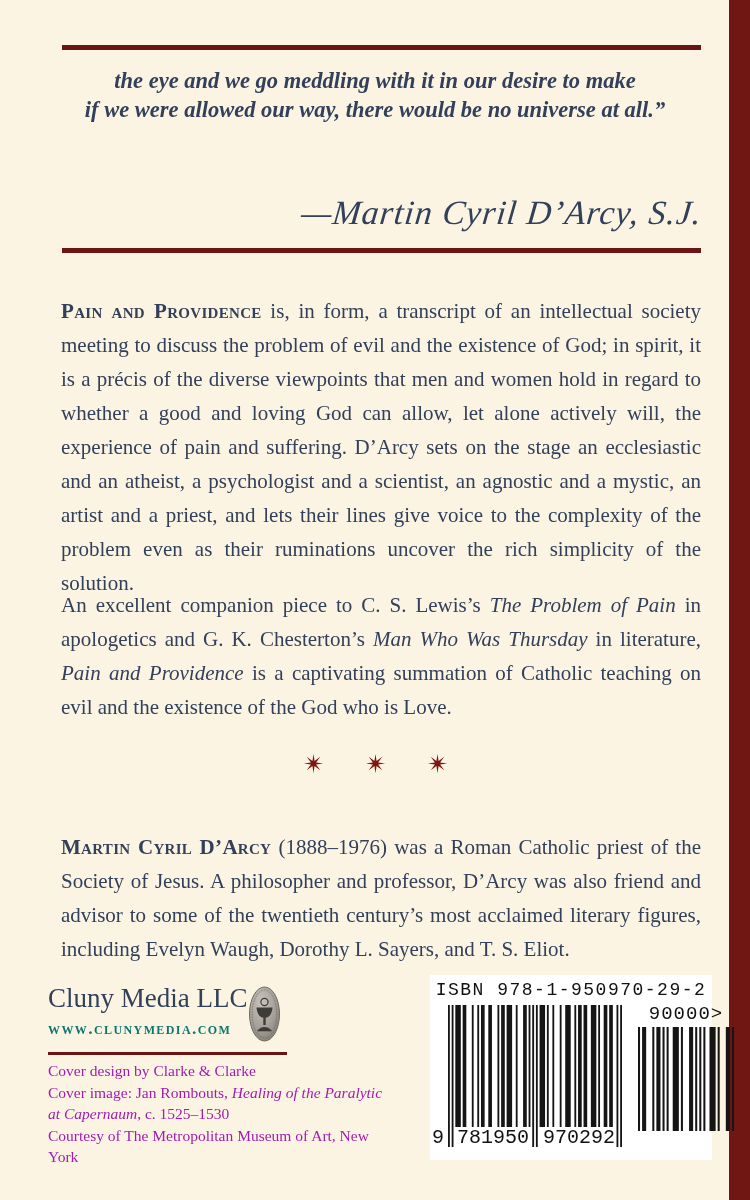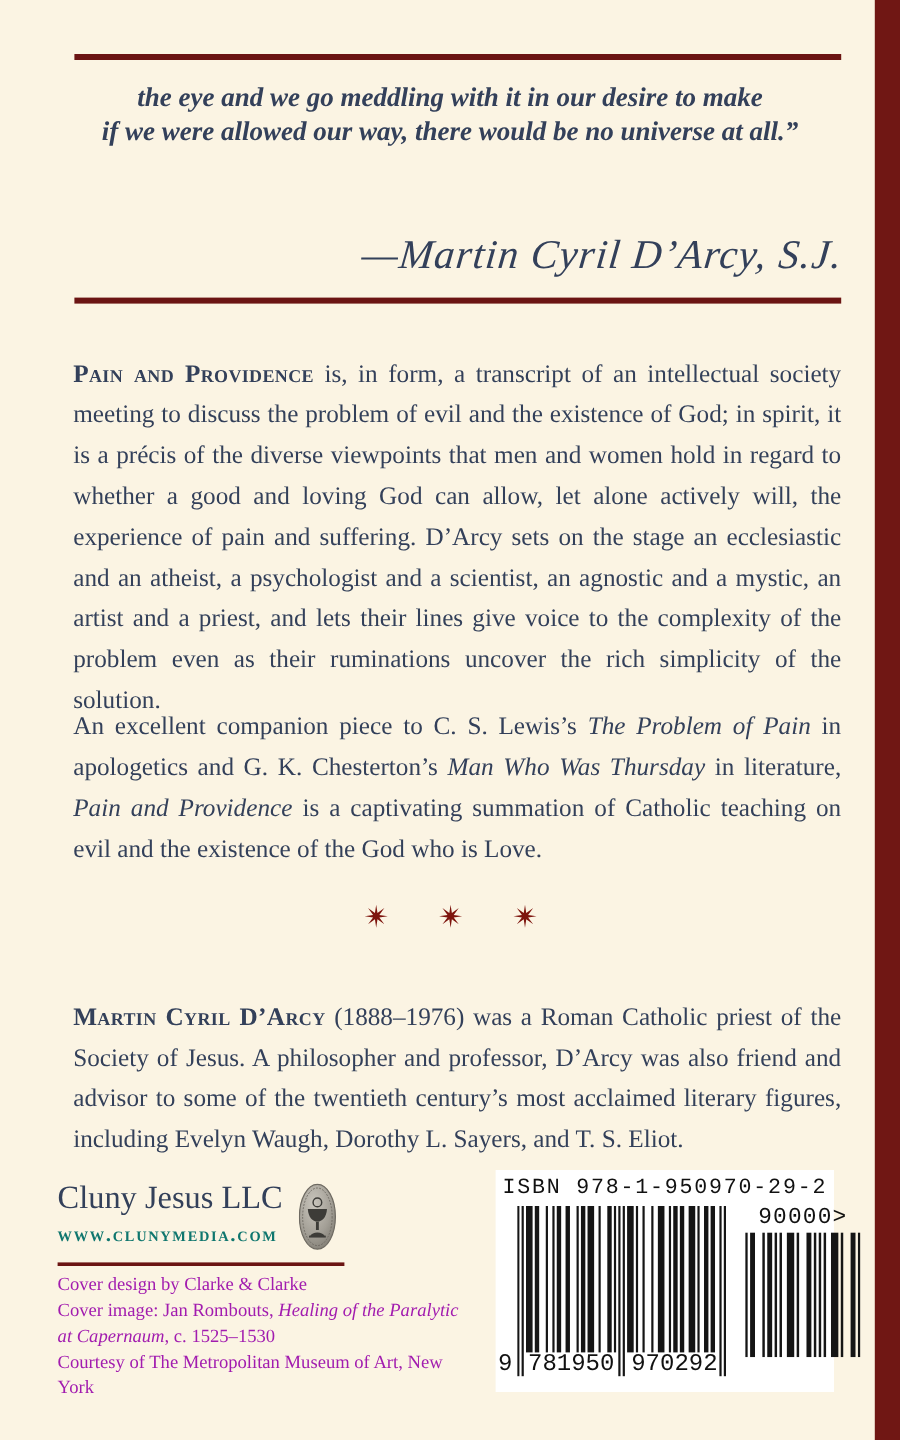--- a/index.html
+++ b/index.html
@@ -48,21 +48,21 @@
     position:absolute;left:48px;top:1018px;font-size:17.5px;font-weight:bold;
     font-variant:small-caps;letter-spacing:1.4px;color:#0f766e;
   }
   .logo{position:absolute;left:249px;top:986px;width:31px;height:56px;}
 
   .credits{
     position:absolute;left:48px;top:1060px;width:350px;
     font-size:15.5px;line-height:21.5px;color:#a21caf;font-family:Liberation Serif, serif;
   }
 
-  .barcode-box{position:absolute;left:413px;top:975px;width:282px;height:185px;background:#ffffff;}
+  .barcode-box{position:absolute;left:430px;top:975px;width:282px;height:185px;background:#ffffff;}
   .isbn-label{
     position:absolute;left:0;top:5px;width:100%;text-align:center;
     font-family:"Liberation Mono", monospace;font-size:18px;letter-spacing:1.5px;color:#111;
   }
   .ean-main{position:absolute;left:18px;top:30px;width:174px;height:142px;}
   .ean-supp{position:absolute;left:208px;top:52px;width:96px;height:104px;}
   .supp-label{
     position:absolute;left:206px;top:28px;width:100px;text-align:center;
     font-family:"Liberation Mono", monospace;font-size:19px;letter-spacing:1px;color:#111;
   }
@@ -104,21 +104,21 @@
     <svg class="star" viewBox="0 0 24 24">
       <polygon points="23,12 14.96,13.22 19.78,19.78 13.22,14.96 12,23 10.78,14.96 4.22,19.78 9.04,13.22 1,12 9.04,10.78 4.22,4.22 10.78,9.04 12,1 13.22,9.04 19.78,4.22 14.96,10.78"></polygon>
     </svg>
     <svg class="star" viewBox="0 0 24 24">
       <polygon points="23,12 14.96,13.22 19.78,19.78 13.22,14.96 12,23 10.78,14.96 4.22,19.78 9.04,13.22 1,12 9.04,10.78 4.22,4.22 10.78,9.04 12,1 13.22,9.04 19.78,4.22 14.96,10.78"></polygon>
     </svg>
   </div>
 
   <p class="body-par bio"><span class="sc">Martin Cyril D’Arcy</span><span> (1888–1976) was a Roman Catholic priest of the Society of Jesus. A philosopher and professor, D’Arcy was also friend and advisor to some of the twentieth century’s most acclaimed literary figures, including Evelyn Waugh, Dorothy L. Sayers, and T. S. Eliot.</span></p>
 
-  <div class="pub-name">Cluny Jesus LLC</div>
+  <div class="pub-name">Cluny Media LLC</div>
   <div class="pub-site">www.clunymedia.com</div>
 
   <svg class="logo" viewBox="0 0 31 55">
     <defs>
       <radialGradient id="medal" cx="40%" cy="30%" r="80%">
         <stop offset="0%" stop-color="#c9c5bc"></stop>
         <stop offset="60%" stop-color="#a39f96"></stop>
         <stop offset="100%" stop-color="#7d7970"></stop>
       </radialGradient>
     </defs>

